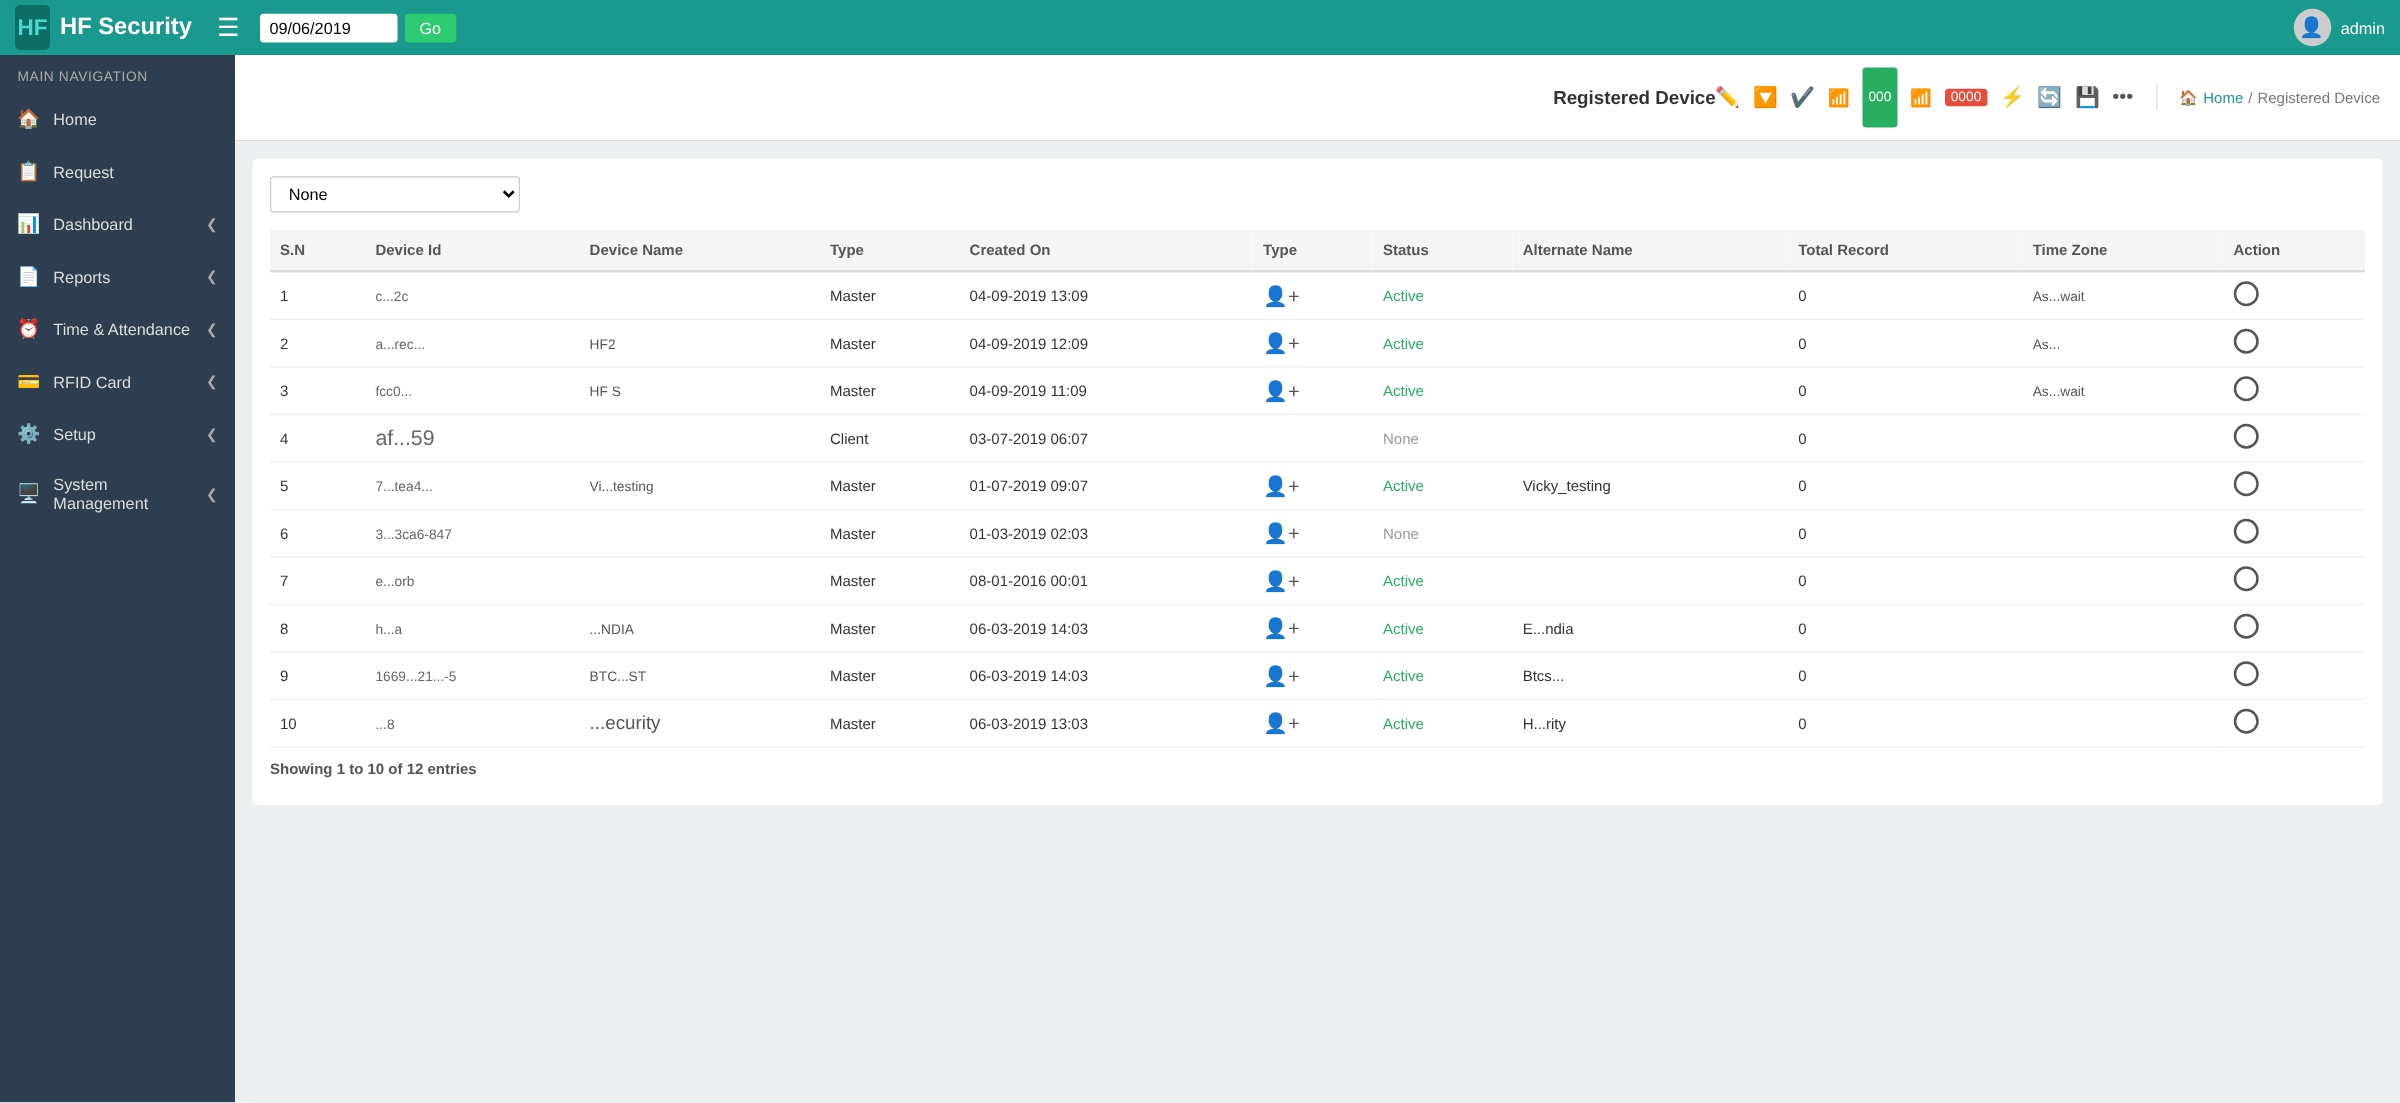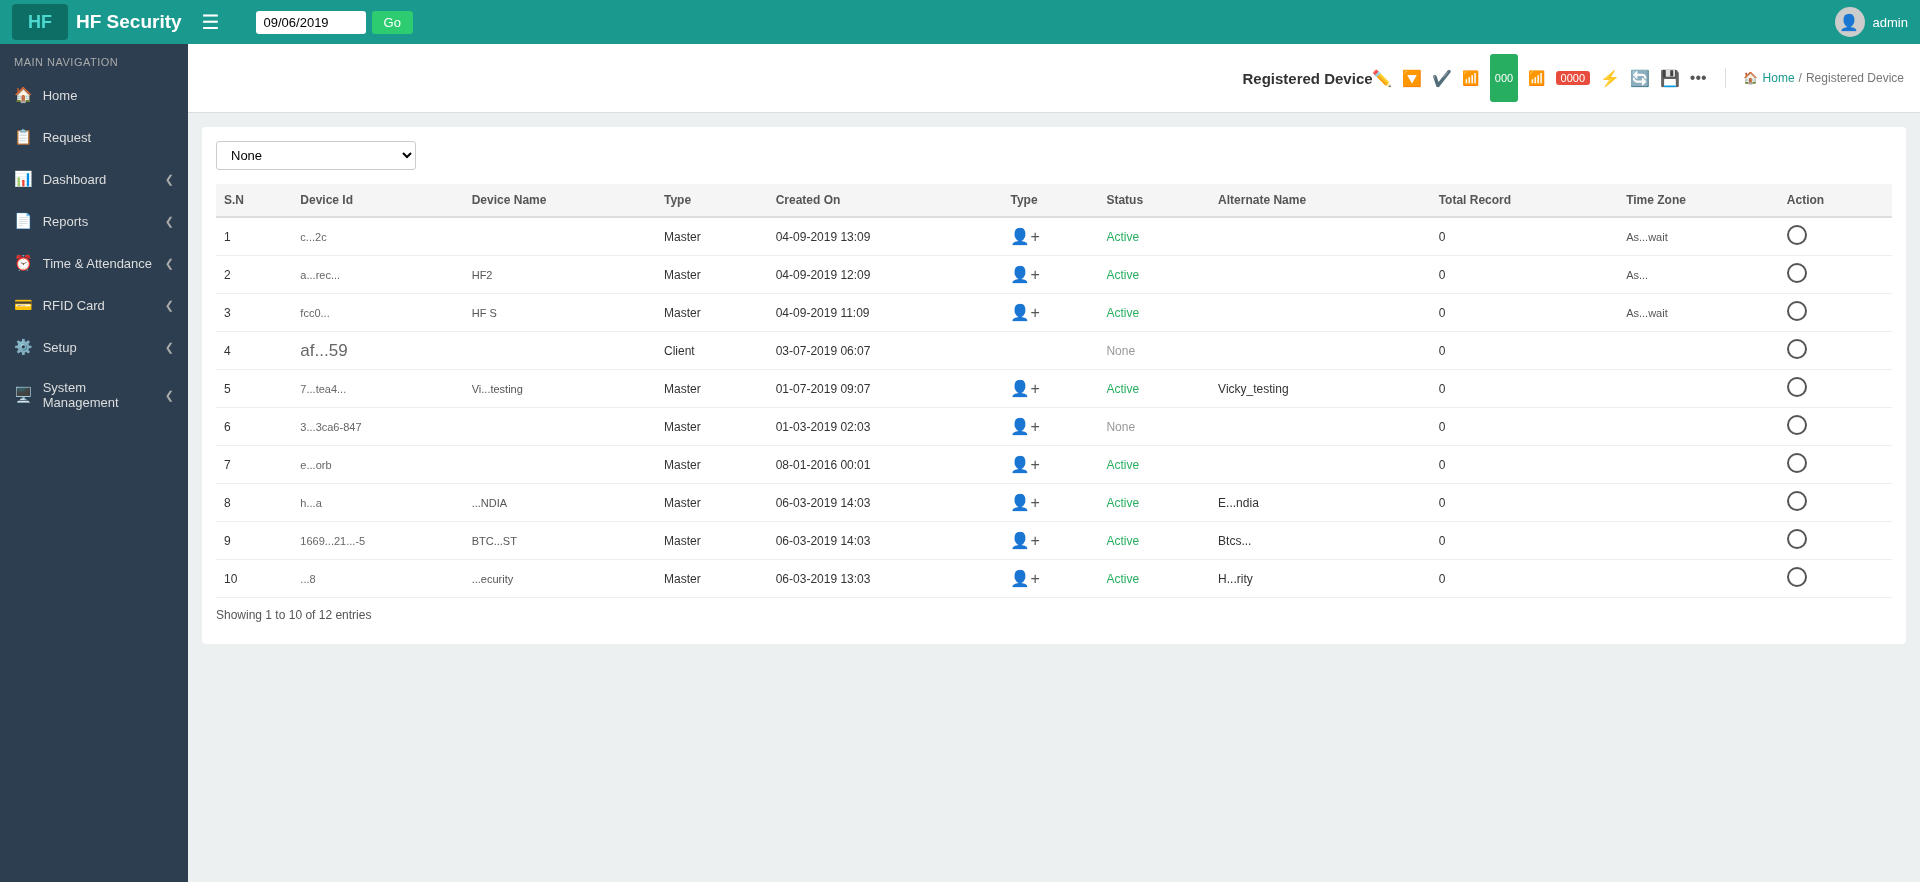--- a/index.html
+++ b/index.html
@@ -12,29 +12,29 @@
       display: flex;
       align-items: center;
       padding: 0 12px;
       color: white;
       flex-shrink: 0;
     }
     .top-navbar .logo {
       display: flex; align-items: center; gap: 8px; margin-right: 20px;
     }
     .top-navbar .logo-icon {
-      width: 56px; height: 36px; background: #0d6e65; border-radius: 4px;
+      width: 28px; height: 36px; background: #0d6e65; border-radius: 4px;
       display: flex; align-items: center; justify-content: center;
       font-size: 18px; font-weight: bold; color: #4dd9d0;
     }
     .top-navbar .app-title { font-size: 19px; font-weight: bold; color: white; }
     .top-navbar .hamburger { font-size: 20px; cursor: pointer; margin-right: 16px; color: white; }
     .top-navbar .date-input {
       background: white; border: none; padding: 4px 8px; border-radius: 3px;
-      font-size: 13px; width: 110px; margin-left: 20px;
+      font-size: 13px; width: 110px;
     }
     .top-navbar .go-btn {
       background: #2ecc71; color: white; border: none; padding: 4px 12px;
       border-radius: 3px; cursor: pointer; margin-left: 6px; font-size: 13px;
     }
     .top-navbar .spacer { flex: 1; }
     .top-navbar .user-area { display: flex; align-items: center; gap: 8px; }
     .top-navbar .user-avatar {
       width: 30px; height: 30px; background: #ccc; border-radius: 50%;
       display: flex; align-items: center; justify-content: center; font-size: 16px; color: #555;
@@ -466,39 +466,39 @@
     <td>
       <span class="action-circle"></span>
     </td>
   </tr>
             <tr>
     <td>10</td>
     <td>
       <span style="font-size:11px;color:#666;">...8</span>
     </td>
     <td>
-      <span style="font-size:11px;color:#555;">...ecurity</span>
+      <span style="font-size:15px;color:#555;">...ecurity</span>
     </td>
     <td>Master</td>
     <td>06-03-2019 13:03</td>
     <td>
       <span style="font-size:16px;color:#555;" title="person-add">👤+</span>
     </td>
     <td class="status-active">Active</td>
     <td>H...rity</td>
     <td>0</td>
     <td>
       
     </td>
     <td>
       <span class="action-circle"></span>
     </td>
   </tr>
           </tbody>
       </table>
 
-      <div style="margin-top:10px;">
+      <div style="margin-top:10px;font-weight:bold;">
         <div class="page-info">Showing 1 to 10 of 12 entries</div>
       </div>
     </div>
 
   </div>
 </div>
 
 </body></html>

